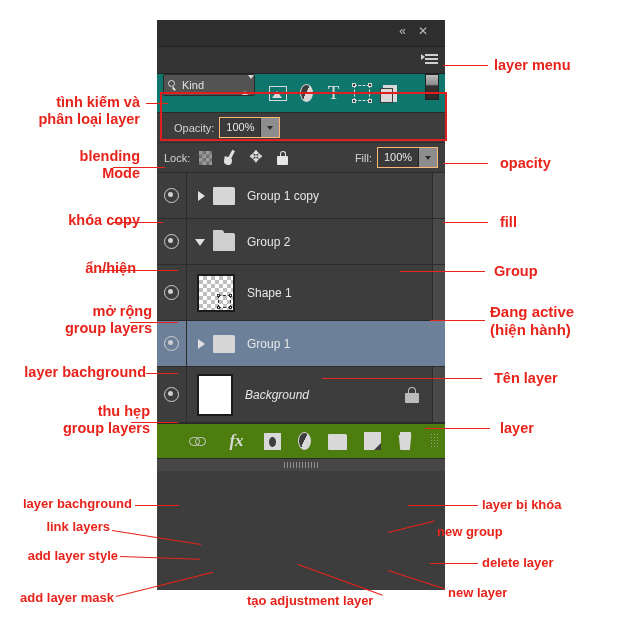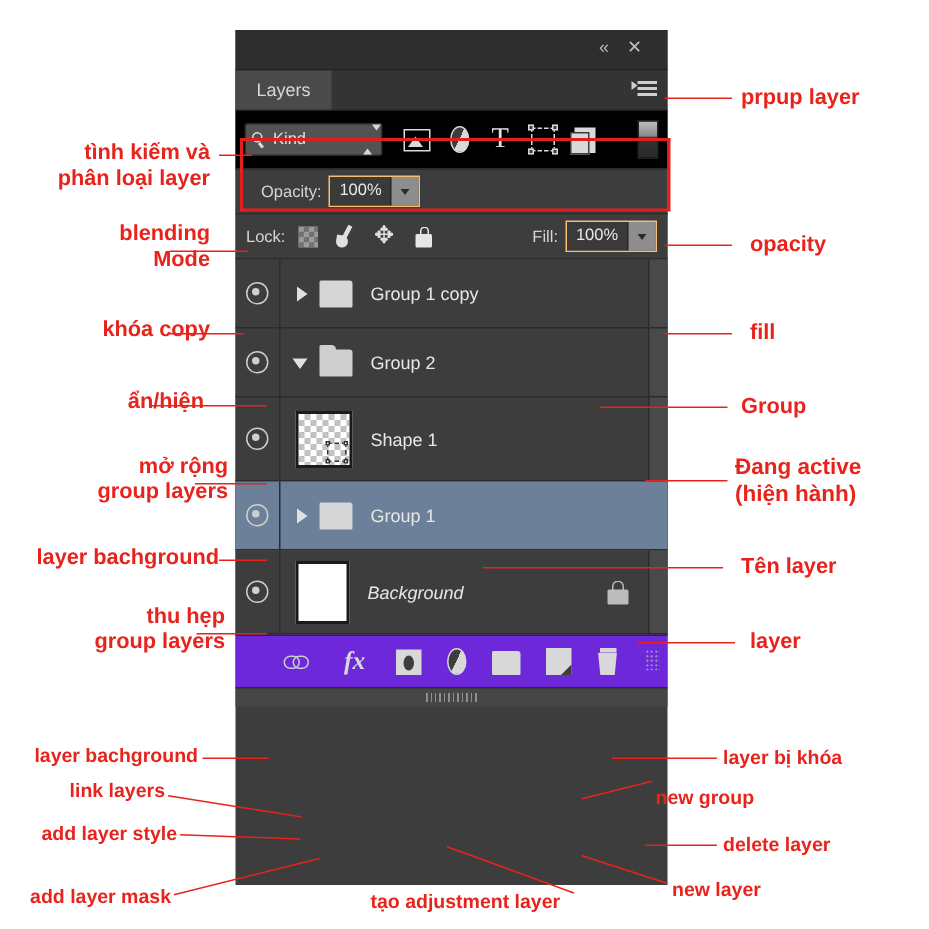--- a/index.html
+++ b/index.html
@@ -89,23 +89,22 @@
     border-left: 4px solid #cfcfcf;
     border-top: 3px solid transparent;
     border-bottom: 3px solid transparent;
     background: transparent;
     margin: 0;
   }
 
   
   .filter-row {
     height: 38px;
-    background: #000000;
+    background: #0f766e;
     display: flex;
-    align-items: center;
     padding: 0 6px;
     border-bottom: 1px solid #2a2a2a;
   }
   .kind-select {
     width: 92px;
     height: 22px;
     background: #535353;
     border: 1px solid #2b2b2b;
     border-radius: 2px;
     display: flex;
@@ -479,21 +478,21 @@
     right: 0; top: 0;
     width: 12px;
     height: 100%;
     background: #494949;
     border-left: 1px solid #2c2c2c;
   }
 
   
   .panel-bottom {
     height: 34px;
-    background: #6d28d9;
+    background: #4d7c0f;
     border-top: 1px solid #2a2a2a;
     display: flex;
     align-items: center;
     justify-content: center;
     gap: 17px;
     position: relative;
   }
   .bi { width: 20px; height: 20px; position: relative; cursor: pointer;}
   .bi.link::before, .bi.link::after {
     content:"";
@@ -621,21 +620,20 @@
 
 <div id="ps-panel">
 
   <div class="panel-topbar">
     <div class="tb-icons">
       <span class="tb-btn">«</span><span class="tb-btn">✕</span>
     </div>
   </div>
 
   <div class="panel-tabbar">
-    <div class="panel-tab">Layers</div>
     <div class="panel-menu-icon">
       <i></i>
         <i></i>
         <i></i>
         <span class="tri"></span>
     </div>
   </div>
 
   <div class="filter-row">
     <div class="kind-select">
@@ -787,21 +785,21 @@
 <div class="anno tright" style="left:10px; top:303px; width:142px;">mở rộng
 group layers</div>
 <div class="anno tright" style="left:0px; top:364px; width:146px;">layer bachground</div>
 <div class="anno tright" style="left:10px; top:403px; width:140px;">thu hẹp
 group layers</div>
 <div class="anno tright small" style="left:0px; top:496px; width:132px;">layer bachground</div>
 <div class="anno tright small" style="left:20px; top:519px; width:90px;">link layers</div>
 <div class="anno tright small" style="left:0px; top:548px; width:118px;">add layer style</div>
 <div class="anno tright small" style="left:0px; top:590px; width:114px;">add layer mask</div>
 
-<div class="anno right" style="left:494px; top:57px;">prpup layer</div>
+<div class="anno right" style="left:494px; top:57px;">layer menu</div>
 <div class="anno right" style="left:500px; top:155px;">opacity</div>
 <div class="anno right" style="left:500px; top:214px;">fill</div>
 <div class="anno right" style="left:494px; top:263px;">Group</div>
 <div class="anno right" style="left:490px; top:303px; font-size:15px;">Đang active
 (hiện hành)</div>
 <div class="anno right" style="left:494px; top:370px;">Tên layer</div>
 <div class="anno right" style="left:500px; top:420px;">layer</div>
 <div class="anno right small" style="left:482px; top:497px;">layer bị khóa</div>
 <div class="anno right small" style="left:437px; top:524px;">new group</div>
 <div class="anno right small" style="left:482px; top:555px;">delete layer</div>

